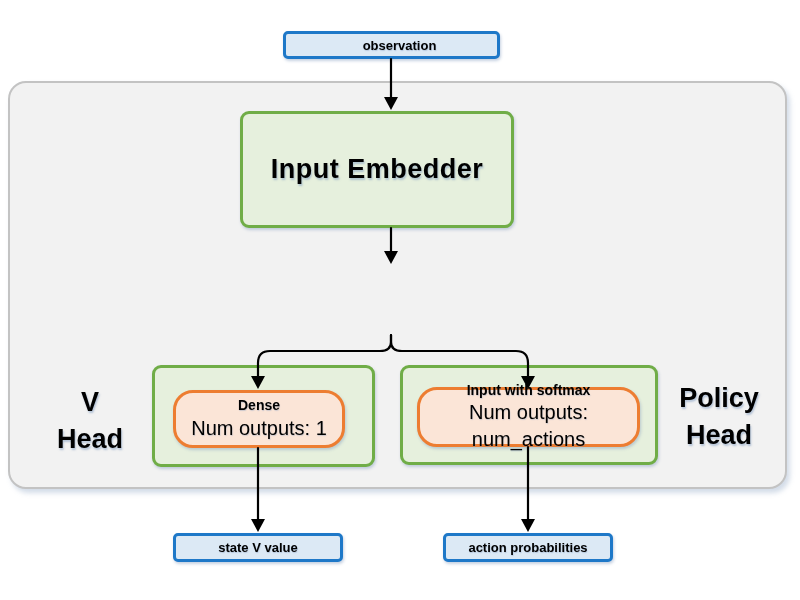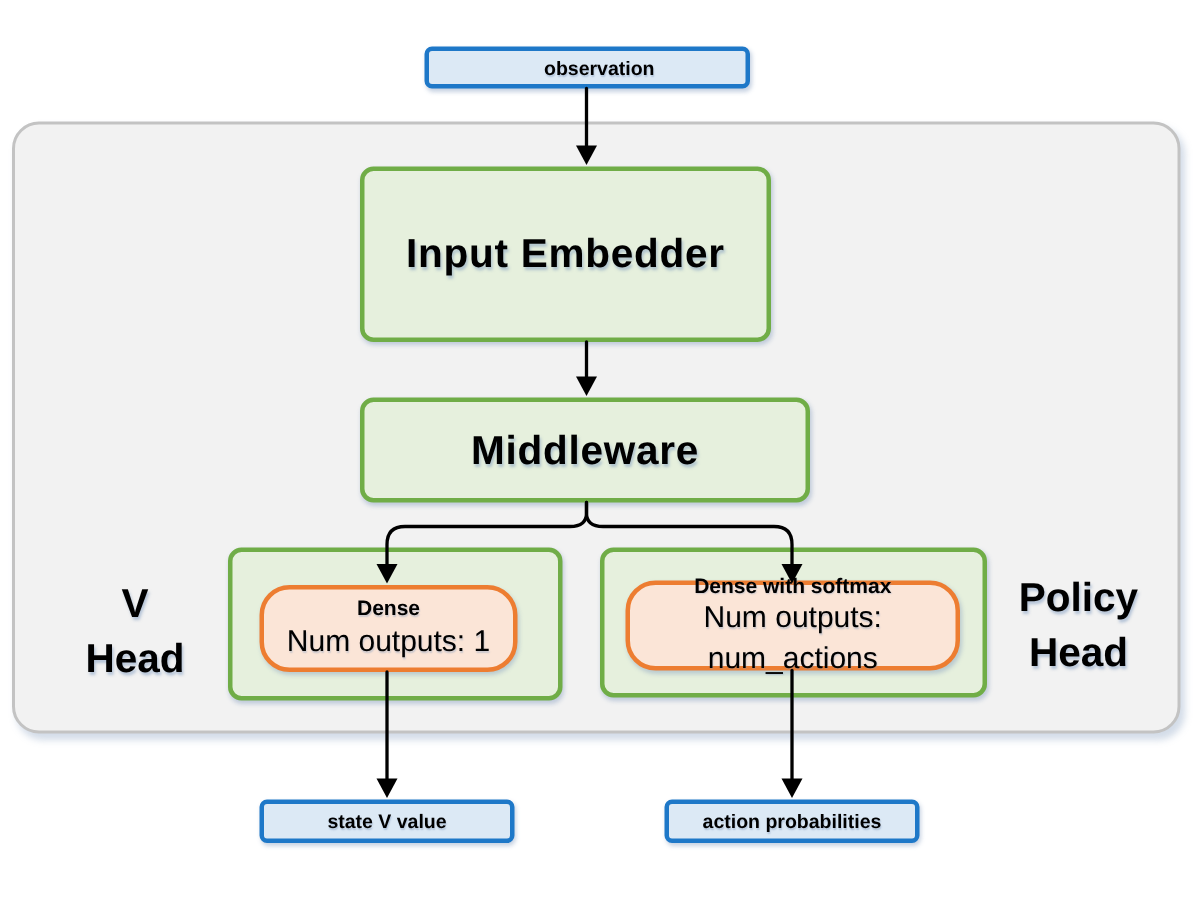--- a/index.html
+++ b/index.html
@@ -112,40 +112,37 @@
   <div class="network-container"></div>
 
   <div class="node io-box" style="left:283px; top:31px; width:217px; height:28px;padding-left:16px;">
     <span>observation</span>
   </div>
 
   <div class="node green-box" style="left:240px; top:111px; width:274px; height:117px;">
     <span class="big-label">Input Embedder</span>
   </div>
 
-  <div class="node green-box" style="left:240px; top:265px; width:300px; height:70px;">
-    <span class="big-label">Middleware</span>
-  </div>
 
   <div class="head-label" style="left:25px; top:384px;">
     <div>V</div>
     <div>Head</div>
   </div>
 
   <div class="node green-box" style="left:152px; top:365px; width:223px; height:102px;"></div>
 
   <div class="node orange-box" style="left:173px; top:390px; width:172px; height:58px;">
     <div class="orange-title">Dense</div>
     <div class="orange-sub">Num outputs: 1</div>
   </div>
 
   <div class="node green-box" style="left:400px; top:365px; width:258px; height:100px;"></div>
 
   <div class="node orange-box" style="left:417px; top:387px; width:223px; height:60px;">
-    <div class="orange-title">Dense with softmax</div>
+    <div class="orange-title">Input with softmax</div>
     <div class="orange-sub">Num outputs: num_actions</div>
   </div>
 
   <div class="head-label" style="left:654px; top:380px;">
     <div>Policy</div>
     <div>Head</div>
   </div>
 
   <div class="node io-box" style="left:443px; top:533px; width:170px; height:29px;">
     <span>action probabilities</span>

